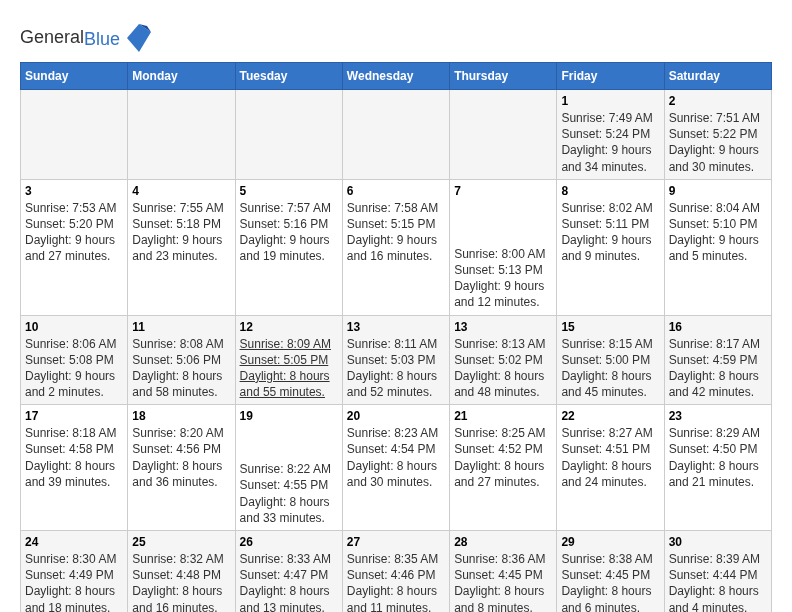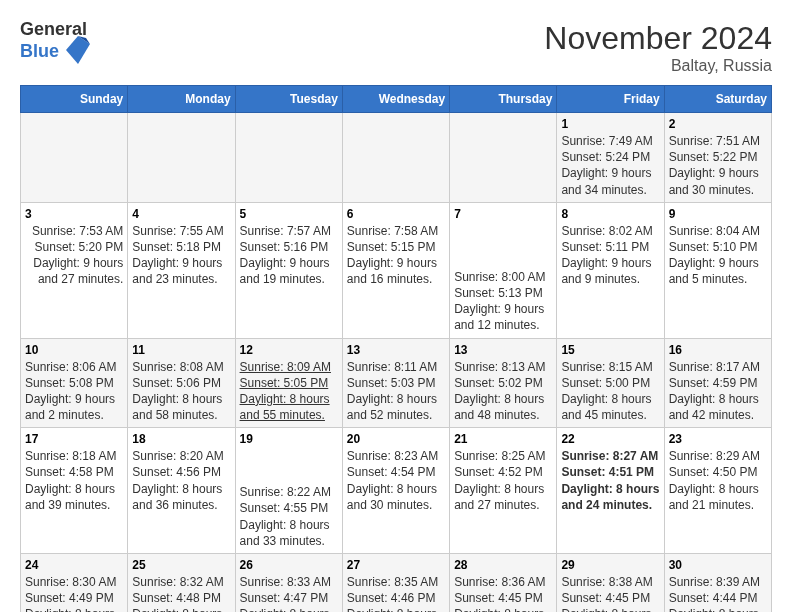--- a/index.html
+++ b/index.html
@@ -15,24 +15,25 @@
       justify-content: space-between;
       align-items: flex-start;
       margin-bottom: 10px;
     }
     .logo {
       display: flex;
       align-items: center;
     }
     .logo-text {
       display: flex;
-      flex-direction: column;
+      flex-direction: row;
       font-size: 18px;
-      font-weight: bold;
+      font-weight: normal;
       line-height: 1.1;
+      margin-top: 8px;
     }
     .logo-text .general { color: #333; }
     .logo-text .blue { color: #3575C8; }
     .logo-icon {
       width: 24px;
       height: 28px;
       margin-left: 2px;
       margin-top: -4px;
     }
     .title-block {
@@ -49,21 +50,21 @@
     }
     table {
       width: 100%;
       border-collapse: collapse;
       font-size: 11px;
     }
     thead tr th {
       background-color: #3575C8;
       color: #fff;
       padding: 6px 4px;
-      text-align: right;
+      text-align: left;
       font-weight: bold;
       font-size: 12px;
       border: 1px solid #2a5fa8;
     }
     tbody tr td {
       border: 1px solid #ccc;
       vertical-align: top;
       padding: 4px;
       width: 14.28%;
       min-height: 80px;
@@ -99,24 +100,20 @@
       <span class="general">General</span>
       <span class="blue">
         <span>Blue</span>
         <svg class="logo-icon" viewBox="0 0 24 28" style="display:inline-block;vertical-align:middle;">
           <polygon points="0,14 12,0 24,8 12,28" fill="#3575C8"></polygon>
           <polygon points="12,0 24,8 20,2" fill="#1a4fa0"></polygon>
         </svg>
       </span>
     </div>
   </div>
-  <div class="title-block">
-    <div class="month-title">November 2024</div>
-    <div class="location">Baltay, Russia</div>
-  </div>
 </div>
 
 <table>
   <thead>
     <tr>
     <th>Sunday</th>
         <th>Monday</th>
         <th>Tuesday</th>
         <th>Wednesday</th>
         <th>Thursday</th>
@@ -140,21 +137,21 @@
         <td>
           <span class="day-number">2</span>
           <div class="day-info" style="white-space: pre-line;">Sunrise: 7:51 AM
 Sunset: 5:22 PM
 Daylight: 9 hours and 30 minutes.</div>
         </td>
       </tr>
       <tr>
         <td>
           <span class="day-number">3</span>
-          <div class="day-info" style="white-space: pre-line; text-align: right;">Sunrise: 7:53 AM
+          <div class="day-info" style="white-space: pre-line;">Sunrise: 7:53 AM
 Sunset: 5:20 PM
 Daylight: 9 hours and 27 minutes.</div>
         </td>
         <td>
           <span class="day-number">4</span>
           <div class="day-info" style="white-space: pre-line;">Sunrise: 7:55 AM
 Sunset: 5:18 PM
 Daylight: 9 hours and 23 minutes.</div>
         </td>
         <td>
@@ -258,21 +255,21 @@
 Daylight: 8 hours and 30 minutes.</div>
         </td>
         <td>
           <span class="day-number">21</span>
           <div class="day-info" style="white-space: pre-line;">Sunrise: 8:25 AM
 Sunset: 4:52 PM
 Daylight: 8 hours and 27 minutes.</div>
         </td>
         <td>
           <span class="day-number">22</span>
-          <div class="day-info" style="white-space: pre-line; font-weight: bold;">Sunrise: 8:27 AM
+          <div class="day-info" style="white-space: pre-line;">Sunrise: 8:27 AM
 Sunset: 4:51 PM
 Daylight: 8 hours and 24 minutes.</div>
         </td>
         <td>
           <span class="day-number">23</span>
           <div class="day-info" style="white-space: pre-line;">Sunrise: 8:29 AM
 Sunset: 4:50 PM
 Daylight: 8 hours and 21 minutes.</div>
         </td>
       </tr>

